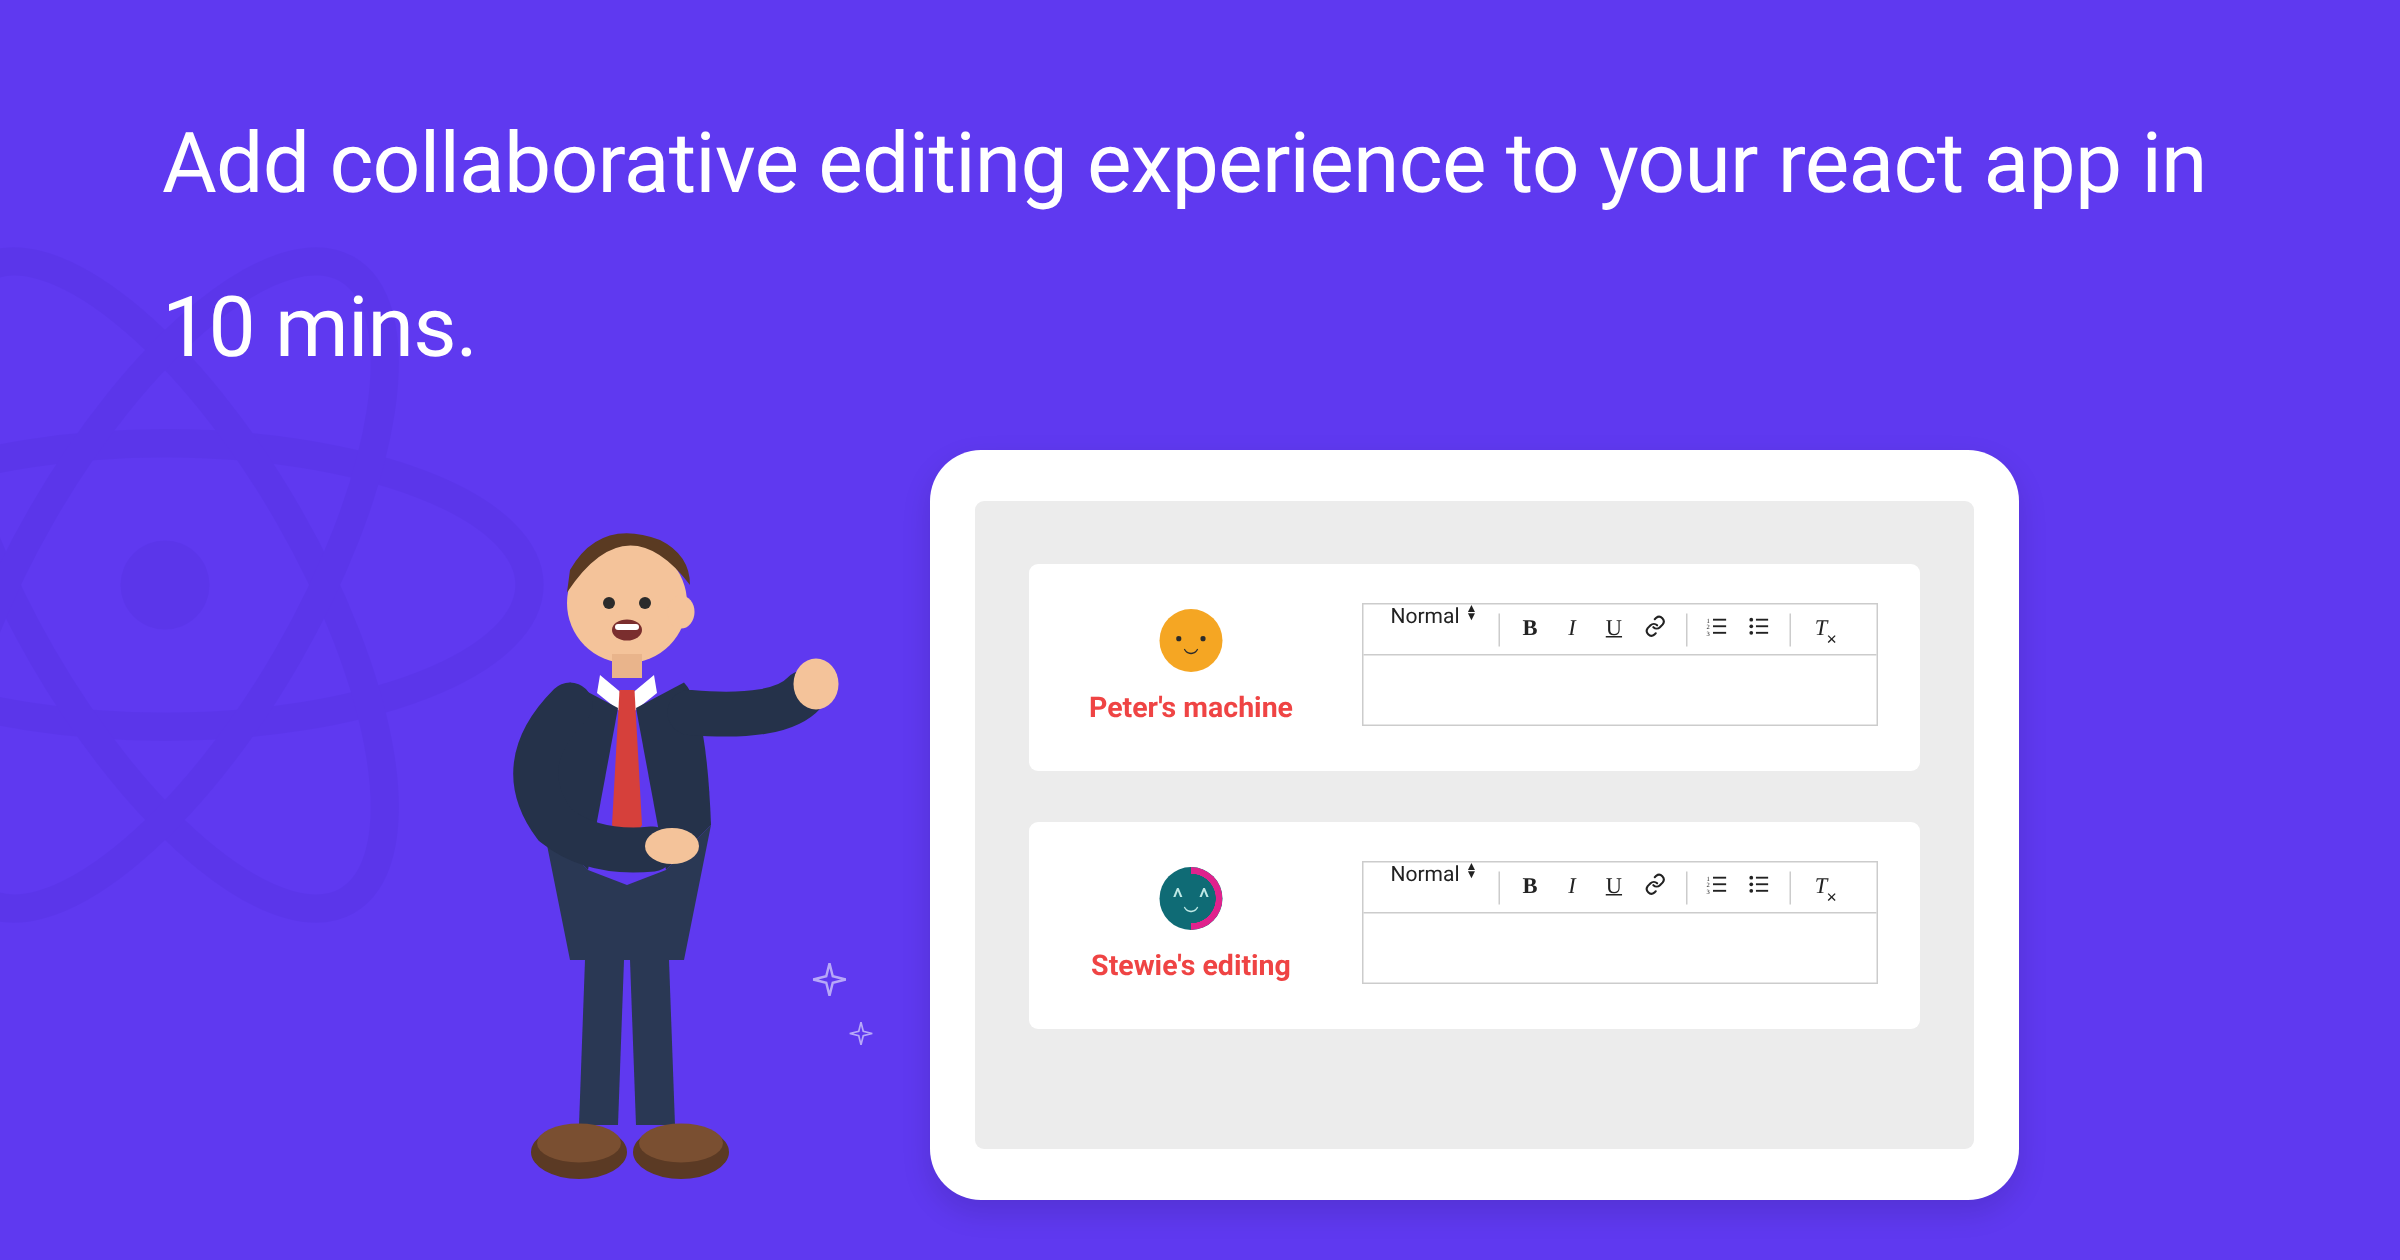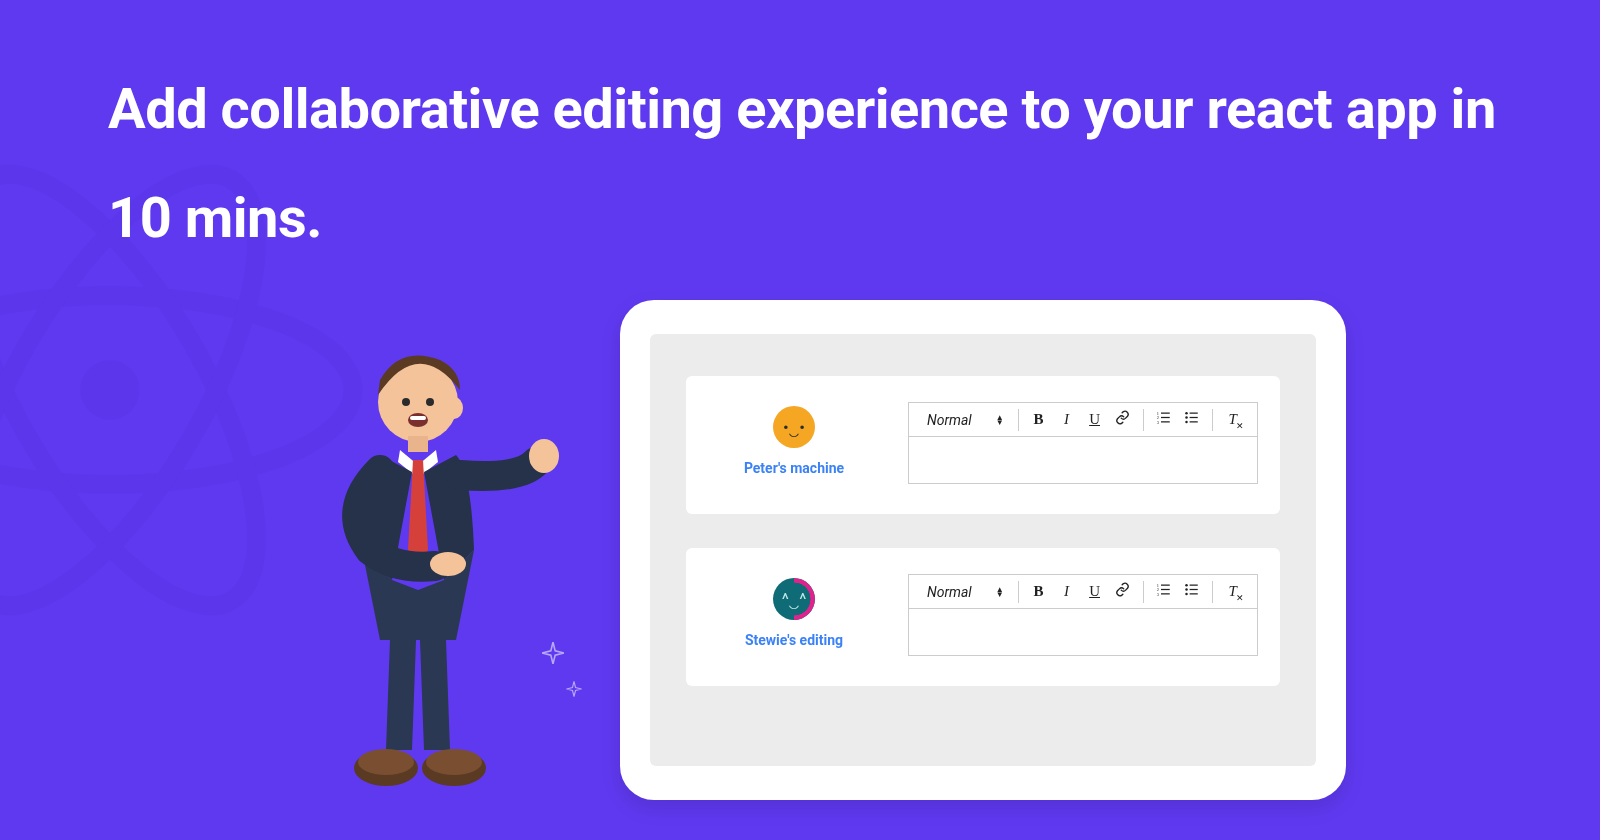--- a/index.html
+++ b/index.html
@@ -17,21 +17,21 @@
     pointer-events: none;
   }
   .atom svg { width: 100%; height: 100%; }
 
   .headline {
     position: absolute;
     left: 108px;
     top: 55px;
     right: 80px;
     color: #ffffff;
-    font-weight: 700;
+    font-weight: 400;
     font-size: 56px;
     line-height: 1.95;
     letter-spacing: -0.5px;
   }
 
   
   .character {
     position: absolute;
     left: 300px;
     top: 340px;
@@ -99,49 +99,47 @@
   .avatar1 { background: #f5a623; color:#2b2b2b; }
   .avatar2 { background: #0f6b75; position: relative; }
   .avatar2::before{
     content:""; position:absolute; inset:0; border-radius:50%;
     background: conic-gradient(#e0228d 0 180deg, transparent 180deg 360deg);
     mask: radial-gradient(circle, transparent 55%, black 56%);
   }
   .avatar2 .face{ color:#bfe9e6; font-size:17px; z-index:1; }
   .machine-label {
     font-weight: 700;
-    font-size: 14px;
-    color: #3b82f6;
+    font-size: 19px;
+    color: #ef4444;
     white-space: nowrap;
   }
 
   .editor {
     flex: 1;
     border: 1px solid #cccccc;
     display: flex;
     flex-direction: column;
   }
   .toolbar {
     display: flex;
     align-items: center;
     height: 34px;
     border-bottom: 1px solid #cccccc;
     padding: 0 10px;
     gap: 0;
   }
   .tb-select {
     display: flex;
-    align-items: center;
-    gap: 24px;
+    gap: 4px;
     font-size: 14px;
     color: #222;
     padding: 0 8px;
     height: 100%;
     cursor: pointer;
-    font-style: italic;
   }
   .tb-select .sorter {
     display:flex; flex-direction:column; line-height:5px; font-size:8px; color:#222;
   }
   .vline { width: 1px; height: 22px; background: #cccccc; margin: 0 6px; }
   .tb-btn {
     width: 28px;
     height: 100%;
     display: flex;
     align-items: center;

